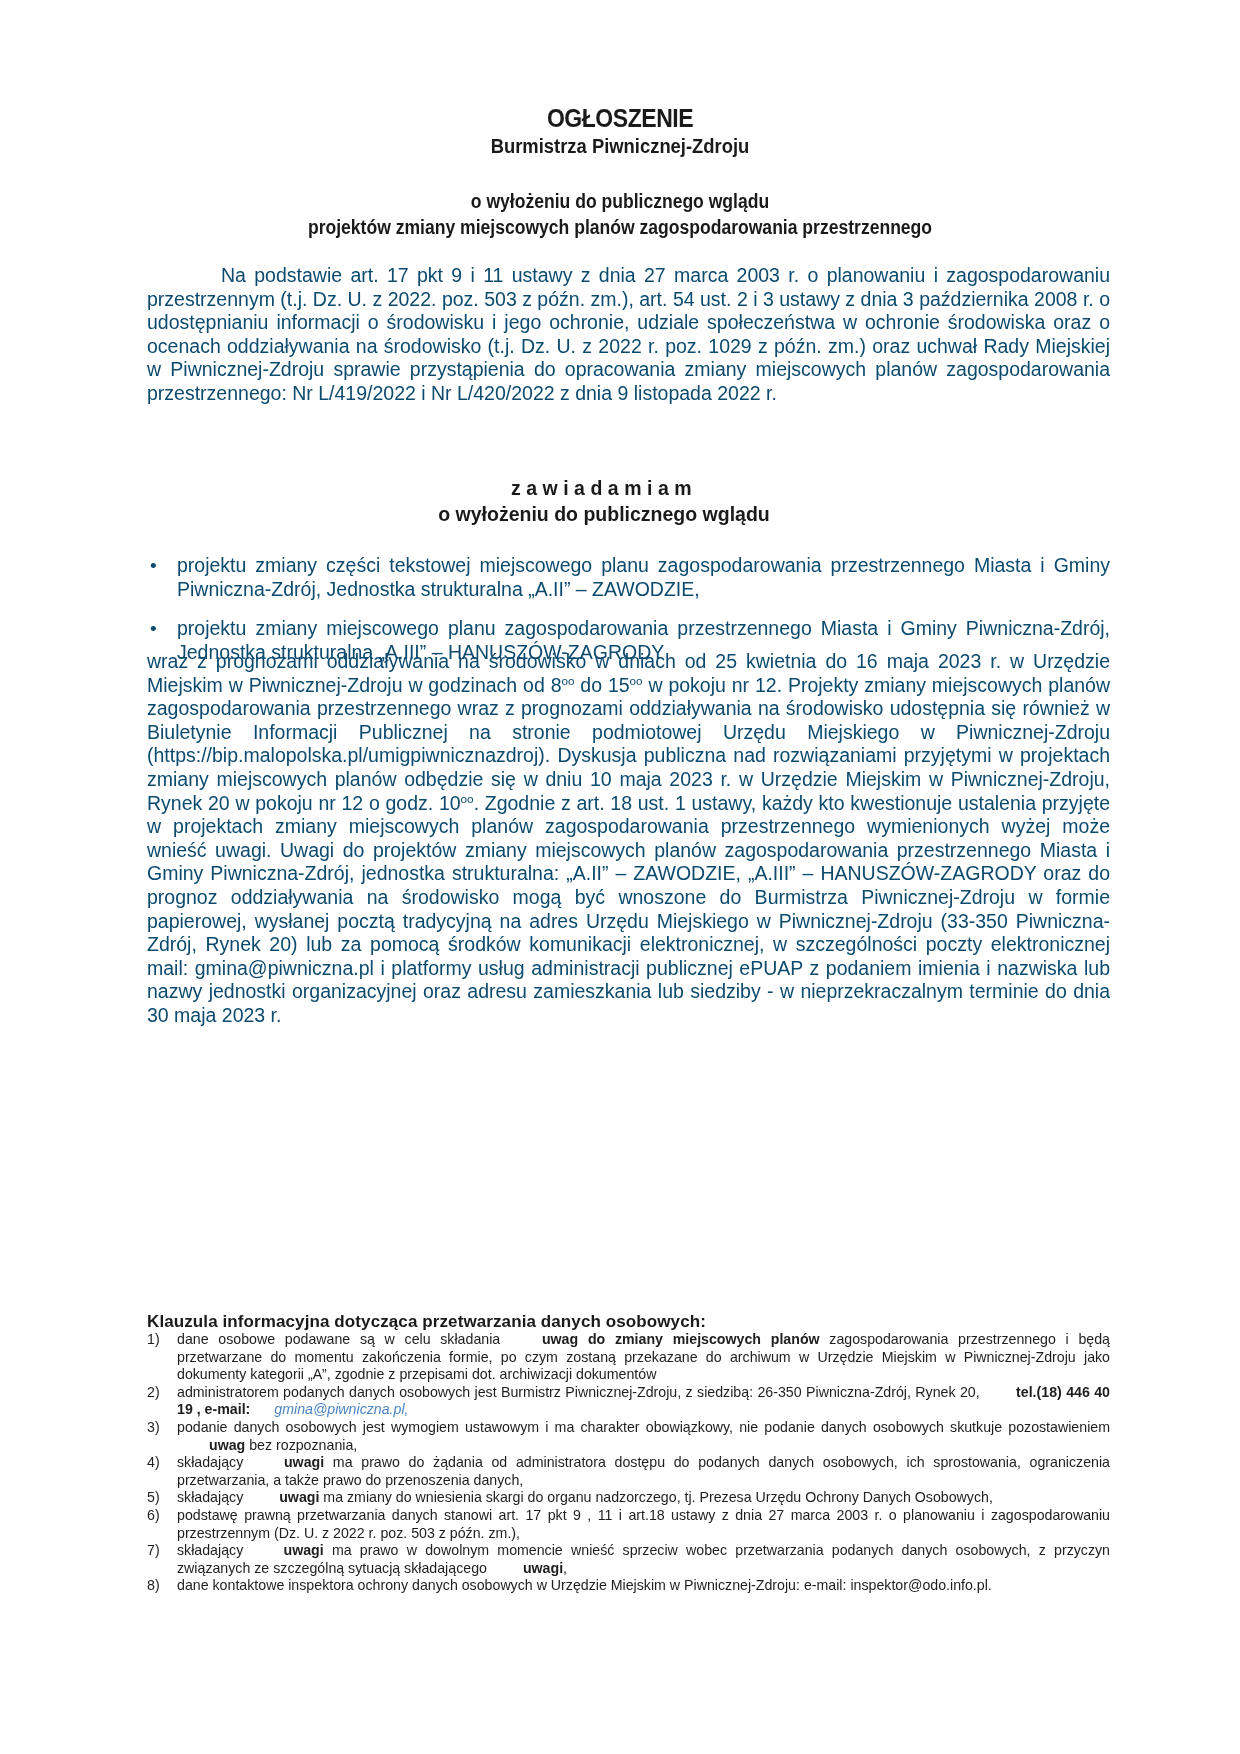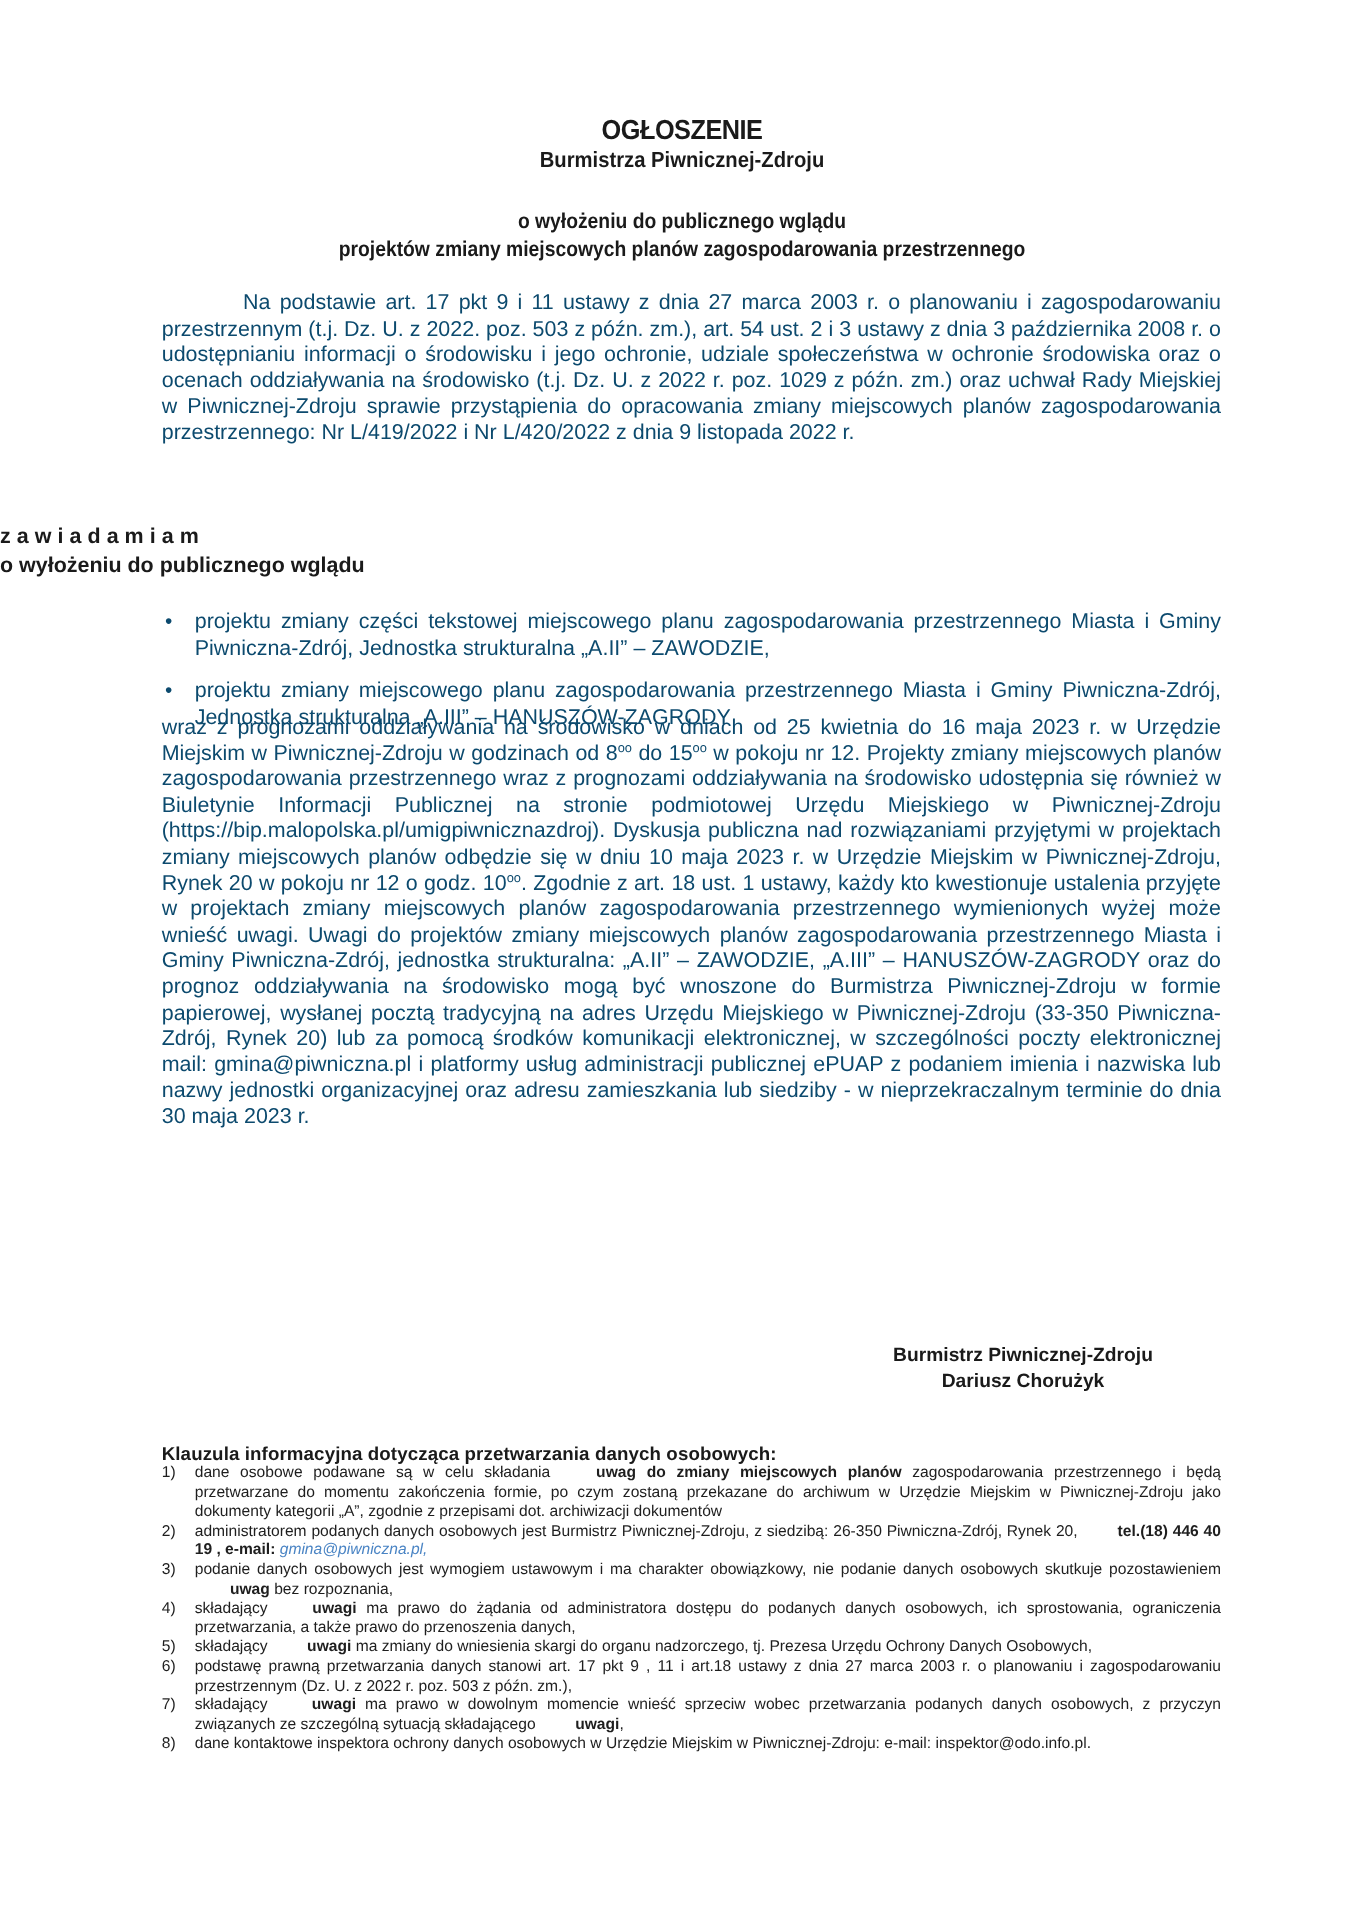--- a/index.html
+++ b/index.html
@@ -24,21 +24,21 @@
 
   .body-text {
     font-family: "Liberation Sans", sans-serif; font-size: 19.5px; line-height: 23.6px;
     text-align: justify; color: #0c4a6e;
   }
 
   .para1 { position: absolute; left: 147px; width: 963px; top: 264px; }
   .para1 .indent { display: inline-block; width: 74px; }
 
   .notify {
-    position: absolute; left: 0; width: 1208px; top: 475px; 
+    position: absolute; left: 0; width: 1208px; top: 475px; text-align: center;
     font-family: "Liberation Sans", sans-serif; font-weight: bold; font-size: 19.5px; line-height: 26px;
   }
   .notify .spaced { letter-spacing: 5.5px; }
 
   .bullets { position: absolute; left: 147px; width: 963px; top: 554px; margin: 0; padding: 0; list-style: none; }
   .bullets li { position: relative; padding-left: 30px; margin-bottom: 16px; }
   .bullets .dot { position: absolute; left: 3px; top: 0; font-size: 19px; }
 
   .para2 { position: absolute; left: 147px; width: 963px; top: 650px; }
 
@@ -52,21 +52,21 @@
     font-family: "Liberation Sans", sans-serif; font-weight: bold; font-size: 17px; letter-spacing: 0.1px;
   }
   .clause {
     position: absolute; left: 147px; width: 963px; top: 1331px; margin: 0; padding: 0; list-style: none;
     font-family: "Liberation Sans", sans-serif; font-size: 14.2px; line-height: 17.6px; text-align: justify;
     color: #1e1e1e;
   }
   .clause li { position: relative; padding-left: 30px; }
   .clause .num { position: absolute; left: 0; top: 0; }
   .clause b { font-weight: bold; padding-left: 32px; }
-  .clause .email-link { color: #4a84c4; font-style: italic; }
+  .clause .email-link { color: #4a84c4; font-style: italic; margin-left: 20px; }
   sup { font-size: 60%; line-height: 0; vertical-align: super; }
 </style>
 </head>
 <body>
 
 <div class="page">
 
   <div class="title">OGŁOSZENIE</div>
   <div class="subtitle">Burmistrza Piwnicznej-Zdroju</div>
 
@@ -88,24 +88,20 @@
       <span>projektu zmiany części tekstowej miejscowego planu zagospodarowania przestrzennego Miasta i Gminy Piwniczna-Zdrój, Jednostka strukturalna „A.II” – ZAWODZIE,</span>
     </li>
     <li>
       <span class="dot">•</span>
       <span>projektu zmiany miejscowego planu zagospodarowania przestrzennego Miasta i Gminy Piwniczna-Zdrój, Jednostka strukturalna „A.III” – HANUSZÓW-ZAGRODY</span>
     </li>
   </ul>
 
   <div class="para2 body-text"><span>wraz z prognozami oddziaływania na środowisko w dniach od 25 kwietnia do 16 maja 2023 r. w Urzędzie Miejskim w Piwnicznej-Zdroju w godzinach od 8</span><sup>oo</sup><span> do 15</span><sup>oo</sup><span> w pokoju nr 12. Projekty zmiany miejscowych planów zagospodarowania przestrzennego wraz z prognozami oddziaływania na środowisko udostępnia się również w Biuletynie Informacji Publicznej na stronie podmiotowej Urzędu Miejskiego w Piwnicznej-Zdroju (https://bip.malopolska.pl/umigpiwnicznazdroj). Dyskusja publiczna nad rozwiązaniami przyjętymi w projektach zmiany miejscowych planów odbędzie się w dniu 10 maja 2023 r. w Urzędzie Miejskim w Piwnicznej-Zdroju, Rynek 20 w pokoju nr 12 o godz. 10</span><sup>oo</sup><span>. Zgodnie z art. 18 ust. 1 ustawy, każdy kto kwestionuje ustalenia przyjęte w projektach zmiany miejscowych planów zagospodarowania przestrzennego wymienionych wyżej może wnieść uwagi. Uwagi do projektów zmiany miejscowych planów zagospodarowania przestrzennego Miasta i Gminy Piwniczna-Zdrój, jednostka strukturalna: „A.II” – ZAWODZIE, „A.III” – HANUSZÓW-ZAGRODY oraz do prognoz oddziaływania na środowisko mogą być wnoszone do Burmistrza Piwnicznej-Zdroju w formie papierowej, wysłanej pocztą tradycyjną na adres Urzędu Miejskiego w Piwnicznej-Zdroju (33-350 Piwniczna-Zdrój, Rynek 20) lub za pomocą środków komunikacji elektronicznej, w szczególności poczty elektronicznej mail: gmina@piwniczna.pl i platformy usług administracji publicznej ePUAP z podaniem imienia i nazwiska lub nazwy jednostki organizacyjnej oraz adresu zamieszkania lub siedziby - w nieprzekraczalnym terminie do dnia 30 maja 2023 r.</span></div>
 
-  <div class="signature">
-    <div>Burmistrz Piwnicznej-Zdroju</div>
-    <div>Dariusz Chorużyk</div>
-  </div>
 
   <div class="clause-title">Klauzula informacyjna dotycząca przetwarzania danych osobowych:</div>
 
   <ol class="clause">
     <li>
       <span class="num">1)</span><span>dane osobowe podawane są w celu składania </span><b>uwag do zmiany miejscowych planów</b><span> zagospodarowania przestrzennego i będą przetwarzane do   momentu zakończenia formie, po czym zostaną przekazane do archiwum w Urzędzie Miejskim w Piwnicznej-Zdroju jako dokumenty kategorii „A”, zgodnie z przepisami dot. archiwizacji dokumentów</span>
     </li>
     <li>
       <span class="num">2)</span><span>administratorem podanych danych osobowych jest Burmistrz Piwnicznej-Zdroju, z siedzibą: 26-350 Piwniczna-Zdrój, Rynek 20, </span><b>tel.(18) 446 40 19 , e-mail: </b><span class="email-link">gmina@piwniczna.pl,</span>
     </li>

